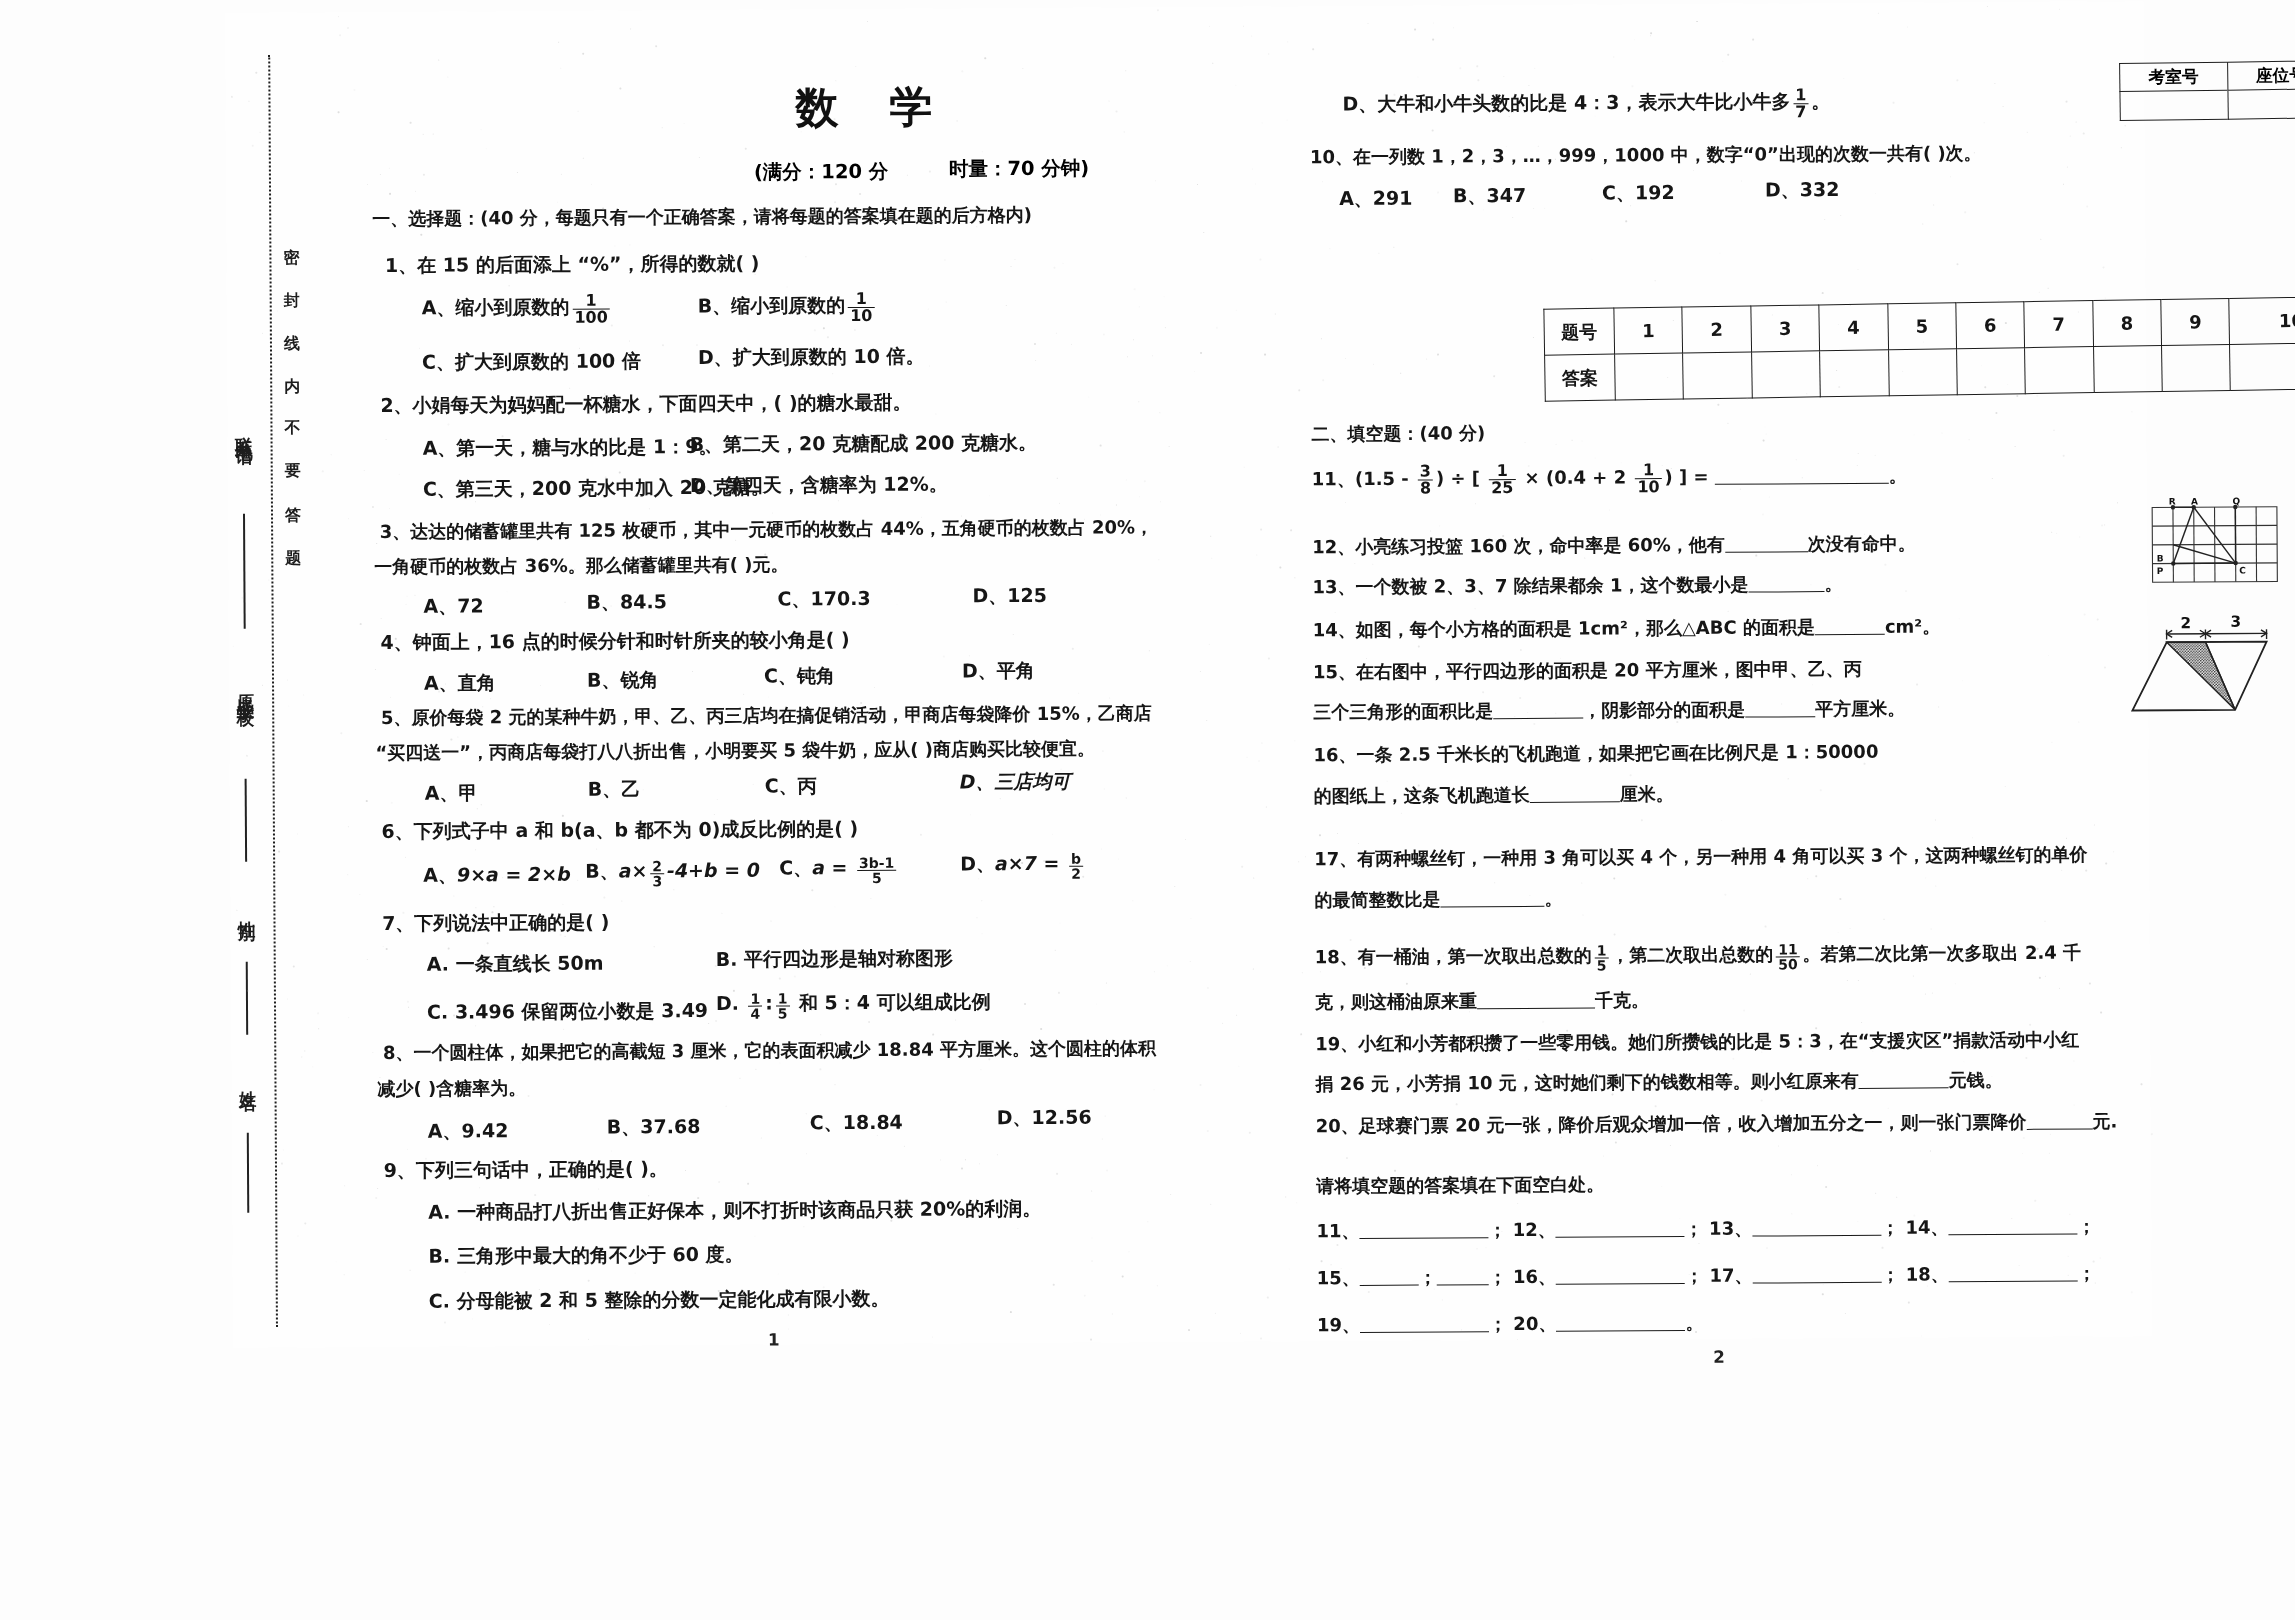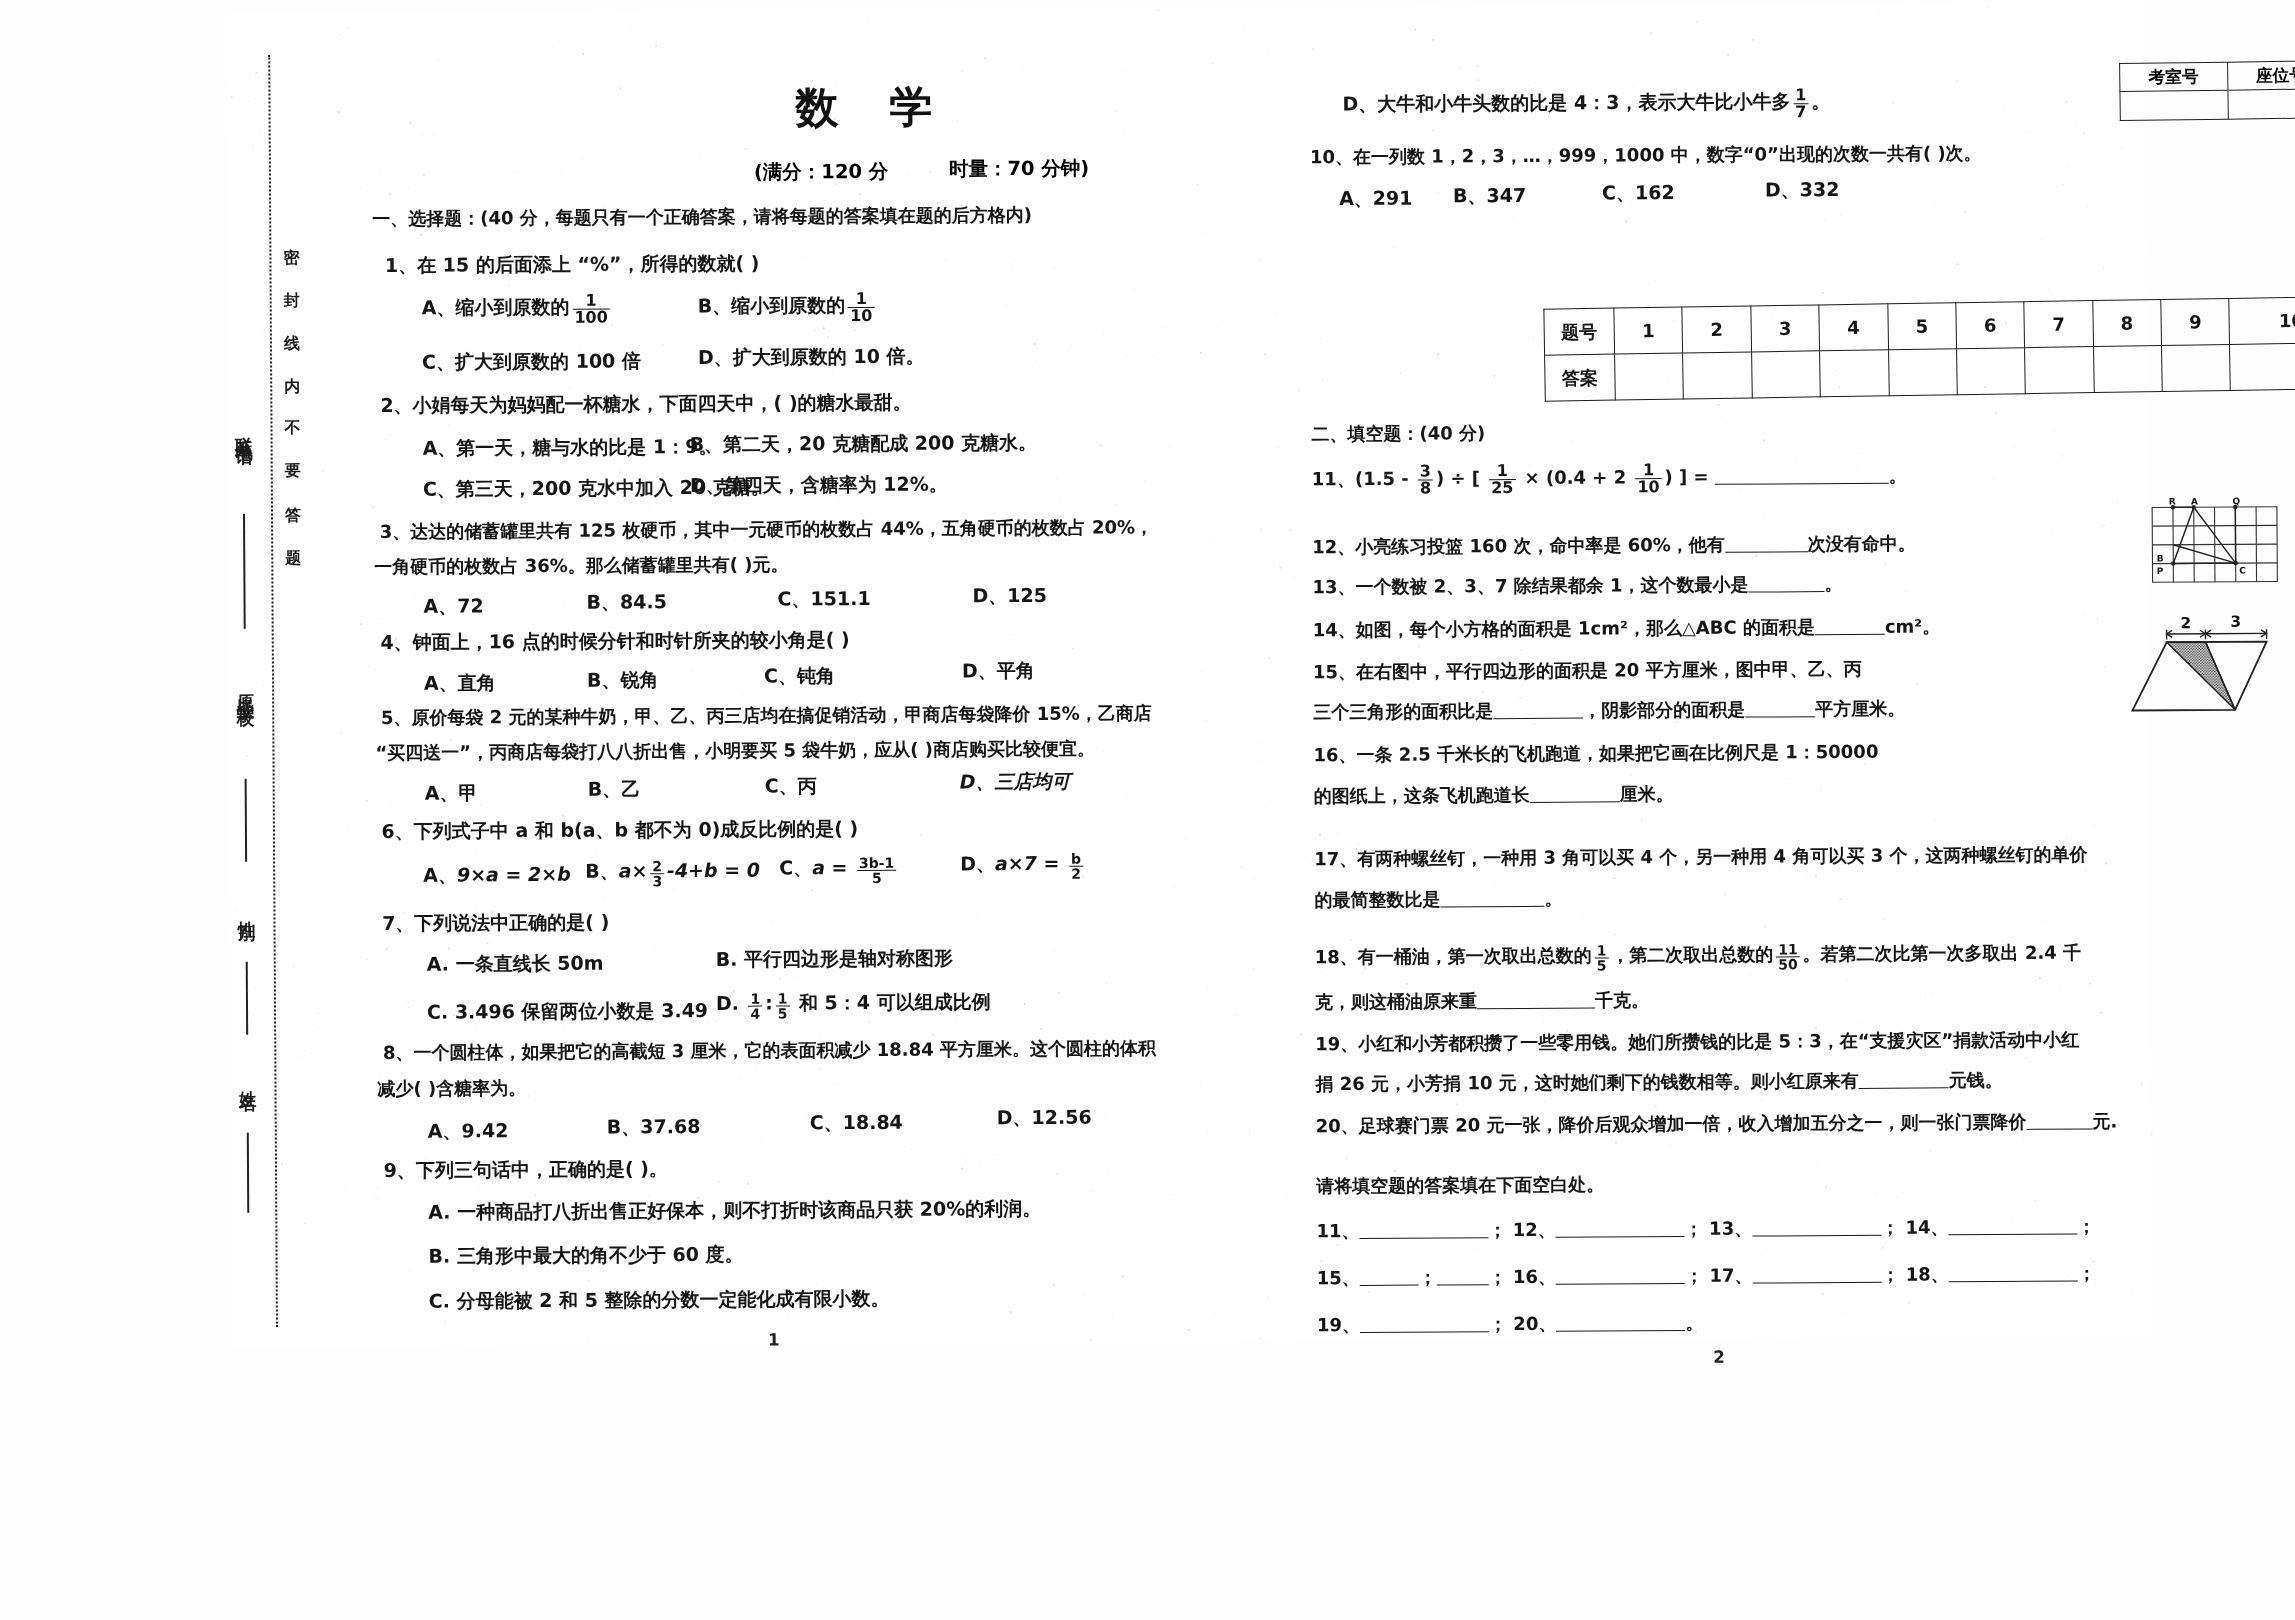--- a/index.html
+++ b/index.html
@@ -157,21 +157,21 @@
     <div class="q" style="left:0px;top:348px;font-size:18px;">
       <span>一角硬币的枚数占 36%。那么储蓄罐里共有(       )元。</span>
     </div>
     <div class="opt" style="left:49px;top:387px;">
       <span>A、</span><span>72</span>
     </div>
     <div class="opt" style="left:212px;top:384px;">
       <span>B、</span><span>84.5</span>
     </div>
     <div class="opt" style="left:403px;top:382px;">
-      <span>C、</span><span>151.1</span>
+      <span>C、</span><span>170.3</span>
     </div>
     <div class="opt" style="left:598px;top:380px;">
       <span>D、</span><span>125</span>
     </div>
 
     <div class="q" style="left:5.6px;top:423px;">
       <span>4、</span><span>钟面上，16 点的时候分针和时针所夹的较小角是(        )</span>
     </div>
     <div class="opt" style="left:49px;top:464px;">
       <span>A、</span><span>直角</span>
@@ -283,21 +283,21 @@
     <div class="q" style="left:0px;top:97px;font-size:18px;">
       <span>10、</span><span>在一列数 1，2，3，…，999，1000 中，数字“0”出现的次数一共有(        )次。</span>
     </div>
     <div class="opt" style="left:29px;top:138px;">
       <span>A、</span><span>291</span>
     </div>
     <div class="opt" style="left:143px;top:136px;">
       <span>B、</span><span>347</span>
     </div>
     <div class="opt" style="left:292px;top:134px;">
-      <span>C、</span><span>162</span>
+      <span>C、</span><span>192</span>
     </div>
     <div class="opt" style="left:455px;top:132px;">
       <span>D、</span><span>332</span>
     </div>
 
     <div class="q" style="left:0px;top:374px;font-size:18px;">二、填空题：(40 分)</div>
 
     <div class="q" style="left:0px;top:417px;font-size:18px;">
       <span>11、</span>(1.5 -
       <span class="frac"><span class="n">3</span><span class="d">8</span></span>) ÷ [

